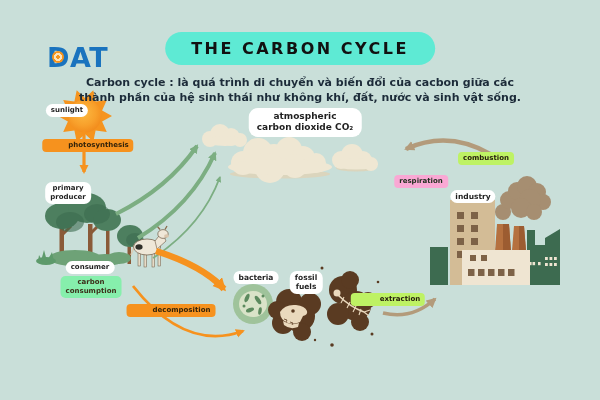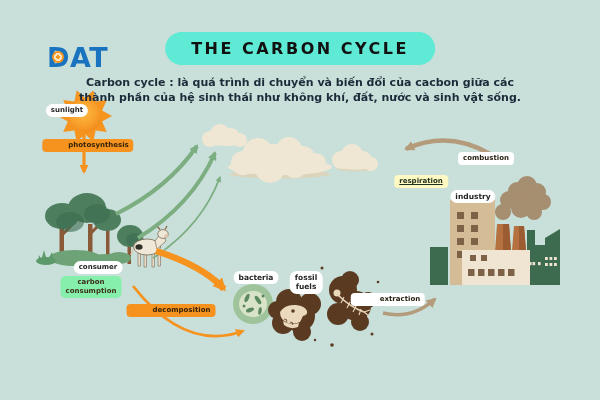--- a/index.html
+++ b/index.html
@@ -8,22 +8,22 @@
     background:#c9dfd9;font-family:"DejaVu Sans",sans-serif;
   }
   .art{position:absolute;left:0;top:0;z-index:1;}
   .lbl{
     position:absolute;z-index:5;display:inline-block;
     font-size:7px;font-weight:bold;color:#1f1f1f;line-height:1.25;
     padding:2px 5px;border-radius:7px;background:#fff;
     white-space:pre-line;text-align:center;transform:translateX(-50%);
   }
   .lbl.orange{background:#f6921e;color:#33230a;border-radius:4px;padding-left:26px;}
-  .lbl.green{background:#fef9c3;color:#20301f;border-radius:4px;text-decoration:underline;}
-  .lbl.tan{background:#ffffff;color:#241a0d;border-radius:4px;}
+  .lbl.green{background:#f9a8d4;color:#20301f;border-radius:4px;}
+  .lbl.tan{background:#bef264;color:#241a0d;border-radius:4px;}
   .lbl.cream{background:#86efac;color:#3c2f1a;border-radius:5px;}
   .title-pill{
     position:absolute;z-index:5;left:300px;top:32px;transform:translateX(-50%);
     background:#5eead4;border-radius:18px;padding:7px 26px;
     font-size:16px;font-weight:bold;letter-spacing:2.5px;color:#111;
     white-space:nowrap;
   }
   .subtitle{
     position:absolute;z-index:5;left:300px;top:76px;transform:translateX(-50%);
     width:480px;text-align:center;font-size:11px;font-weight:bold;
@@ -258,23 +258,27 @@
     <span>DAT</span>
     <span class="logo-dot"></span>
   </div>
 
   <div class="title-pill">THE CARBON CYCLE</div>
   <div class="subtitle">Carbon cycle : là quá trình di chuyển và biến đổi của cacbon giữa các
 thành phần của hệ sinh thái như không khí, đất, nước và sinh vật sống.</div>
 
   <div class="lbl" style="left:67px;top:104px;">sunlight</div>
   <div class="lbl orange" style="left:88px;top:139px;">photosynthesis</div>
-  <div class="lbl" style="left:90px;top:261px;margin-left:8px;">consumer</div>
+  <div class="lbl" style="left:68px;top:182px;">primary
+producer</div>
+  <div class="lbl" style="left:90px;top:261px;">consumer</div>
   <div class="lbl cream" style="left:91px;top:276px;">carbon
 consumption</div>
+  <div class="lbl atm" style="left:305px;top:108px;">atmospheric
+carbon dioxide CO₂</div>
   <div class="lbl green" style="left:421px;top:175px;">respiration</div>
   <div class="lbl tan" style="left:486px;top:152px;">combustion</div>
   <div class="lbl big8" style="left:473px;top:190px;">industry</div>
   <div class="lbl orange" style="left:171px;top:304px;">decomposition</div>
   <div class="lbl big8" style="left:256px;top:271px;border-radius:6px;">bacteria</div>
   <div class="lbl big8" style="left:306px;top:271px;">fossil
 fuels</div>
   <div class="lbl tan" style="left:388px;top:293px;padding-left:29px;">extraction</div>
 
 </div>

